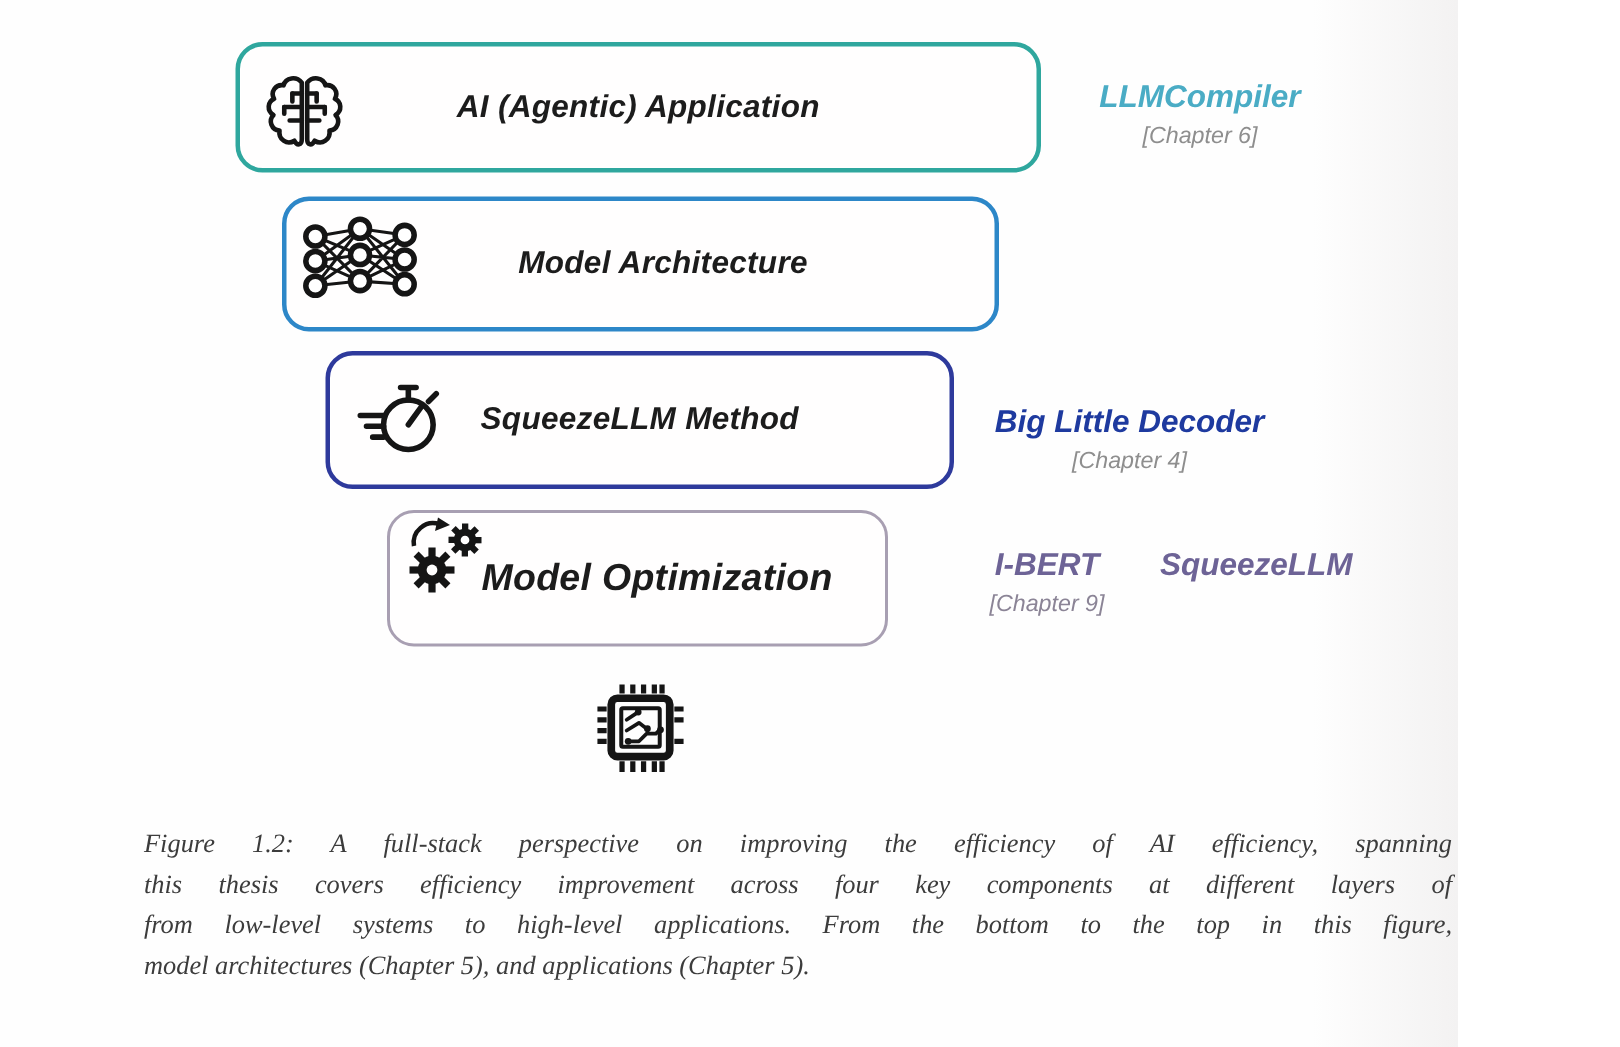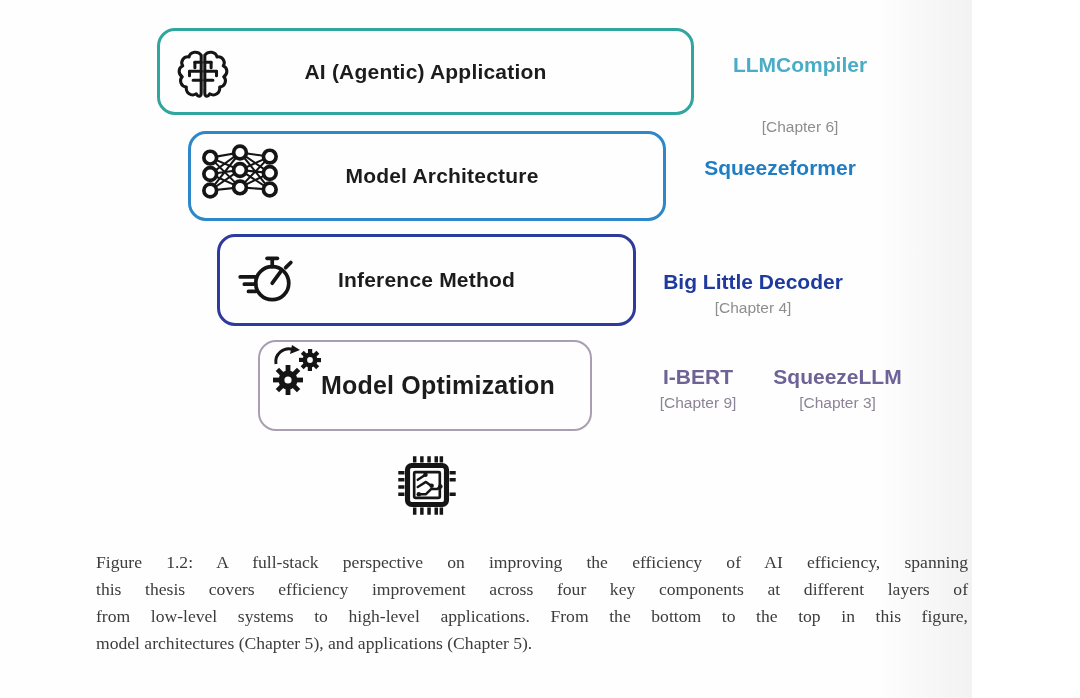--- a/index.html
+++ b/index.html
@@ -2,20 +2,21 @@
 <html><head>
 <meta charset="utf-8">
 <style>
   html, body { margin: 0; padding: 0; background: #ffffff; }
   .page {
     position: relative;
     width: 972px; height: 698px;
     background: linear-gradient(to right, #fefefe 90%, #f3f2f2 100%);
     font-family: "Liberation Sans", sans-serif;
     overflow: hidden;
+    font-style: italic;
   }
   .stack-box {
     position: absolute;
     box-sizing: border-box;
     border-radius: 18px;
     background: #fffefe;
     display: flex; align-items: center; justify-content: center;
     box-shadow: 0 0 0 1px rgba(255,255,255,0.5) inset;
   }
   .stack-box .box-label {
@@ -52,21 +53,21 @@
           <path d="M32 9 C36 4 44 5 45.5 11 C51.5 10 55.5 16 52.5 21 C57.5 23 58 30 53 33 C57 37 54.5 44 48.5 44.5 C49.5 51 43 55.5 37.5 52 C35.5 56 32 55.5 32 51 Z"></path>
           <path d="M28 17 H21 M28 27 H15 M28 37 H19 M32 17 H39 M32 27 H45 M32 37 H41"></path>
           <path d="M21 17 V23 M39 17 V23 M15 27 V32 M45 27 V32"></path>
         </g>
       </svg>
     </span>
     <span class="box-label" style="font-size:21px;">AI (Agentic) Application</span>
   </div>
   <div class="annotation" style="left:690px; top:52px; width:220px;">
     <div class="ann-name" style="color: rgb(74, 172, 197);">LLMCompiler</div>
-    <div class="ann-chapter" style="color: rgb(142, 142, 142); margin-top: 36px;">[Chapter 6]</div>
+    <div class="ann-chapter" style="color: rgb(142, 142, 142);">[Chapter 6]</div>
   </div>
 
   <div class="stack-box" style="left:188px; top:131px; width:478px; height:90px; border:3px solid #2d87c8;">
     <span class="box-icon" style="left:10px; top:8px;">
       <svg width="78" height="60" viewBox="0 0 76 58">
         <g stroke="#151515" stroke-width="2">
           <path d="M9 15 L38 10 M9 15 L38 27 M9 15 L38 44 M9 31 L38 10 M9 31 L38 27 M9 31 L38 44 M9 47 L38 10 M9 47 L38 27 M9 47 L38 44"></path>
           <path d="M38 10 L67 14 M38 10 L67 30 M38 10 L67 46 M38 27 L67 14 M38 27 L67 30 M38 27 L67 46 M38 44 L67 14 M38 44 L67 30 M38 44 L67 46"></path>
         </g>
         <g fill="#ffffff" stroke="#151515" stroke-width="3.6">
@@ -78,37 +79,36 @@
             <circle cx="38" cy="44" r="6.2"></circle>
           <circle cx="67" cy="14" r="6.2"></circle>
             <circle cx="67" cy="30" r="6.2"></circle>
             <circle cx="67" cy="46" r="6.2"></circle>
         </g>
       </svg>
     </span>
     <span class="box-label" style="font-size:21px;margin-left:30px;">Model Architecture</span>
   </div>
   <div class="annotation" style="left:670px; top:155px; width:220px;">
-    <div class="ann-name" style="color: rgb(31, 125, 196);">Squeezeformer</div>
   </div>
 
   <div class="stack-box" style="left:217px; top:234px; width:419px; height:92px; border:3px solid #2e3a9c;">
     <span class="box-icon" style="left:14px; top:12px;">
       <svg width="62" height="58" viewBox="0 0 60 56">
         <g stroke="#151515" fill="none" stroke-width="3.6" stroke-linecap="round">
           <circle cx="37" cy="33" r="16"></circle>
           <path d="M37 33 L45 22"></path>
           <path d="M37 17 V11"></path>
           <path d="M32 9 L42 9"></path>
           <path d="M50 18 L55 13"></path>
           <path d="M6 27 H21 M10 34 H21 M14 41 H21"></path>
         </g>
       </svg>
     </span>
-    <span class="box-label" style="font-size:21px;">Inference Method</span>
+    <span class="box-label" style="font-size:21px;">SqueezeLLM Method</span>
   </div>
   <div class="annotation" style="left:643px; top:257px; width:220px;">
     <div class="ann-name" style="color: rgb(30, 58, 159); margin-top: 12px;">Big Little Decoder</div>
     <div class="ann-chapter" style="color: rgb(142, 142, 142);">[Chapter 4]</div>
   </div>
 
   <div class="stack-box" style="left:258px; top:340px; width:334px; height:91px; border:2.5px solid #a89fb2;">
     <span class="box-icon" style="left:6px; top:1px;">
       <svg width="60" height="56" viewBox="0 0 60 54">
         <g fill="#151515">
@@ -142,21 +142,20 @@
       </svg>
     </span>
     <span class="box-label" style="font-size:25px; padding-left:26px;">Model Optimization</span>
   </div>
   <div class="annotation" style="left:638px; top:364px; width:120px;">
     <div class="ann-name" style="color: rgb(109, 99, 150);">I-BERT</div>
     <div class="ann-chapter" style="color: rgb(139, 132, 150);">[Chapter 9]</div>
   </div>
   <div class="annotation" style="left:770px; top:364px; width:135px;">
     <div class="ann-name" style="color: rgb(109, 99, 150);">SqueezeLLM</div>
-    <div class="ann-chapter" style="color: rgb(139, 132, 150);">[Chapter 3]</div>
   </div>
 
   <div class="chip-wrap">
     <svg width="70" height="80" viewBox="0 0 68 78">
       <g stroke="#151515" fill="none">
         <rect x="15" y="19" width="38" height="38" rx="4" stroke-width="5"></rect>
         <rect x="21.5" y="25.5" width="25" height="25" rx="1" stroke-width="2.6"></rect>
         <g stroke-width="3.4" stroke-linecap="butt">
           <path d="M22 10 V16 M29 10 V16 M36 10 V16 M43 10 V16 M48 10 V16"></path>
           <path d="M22 60 V67 M29 60 V67 M36 60 V67 M43 60 V67 M48 60 V67"></path>

